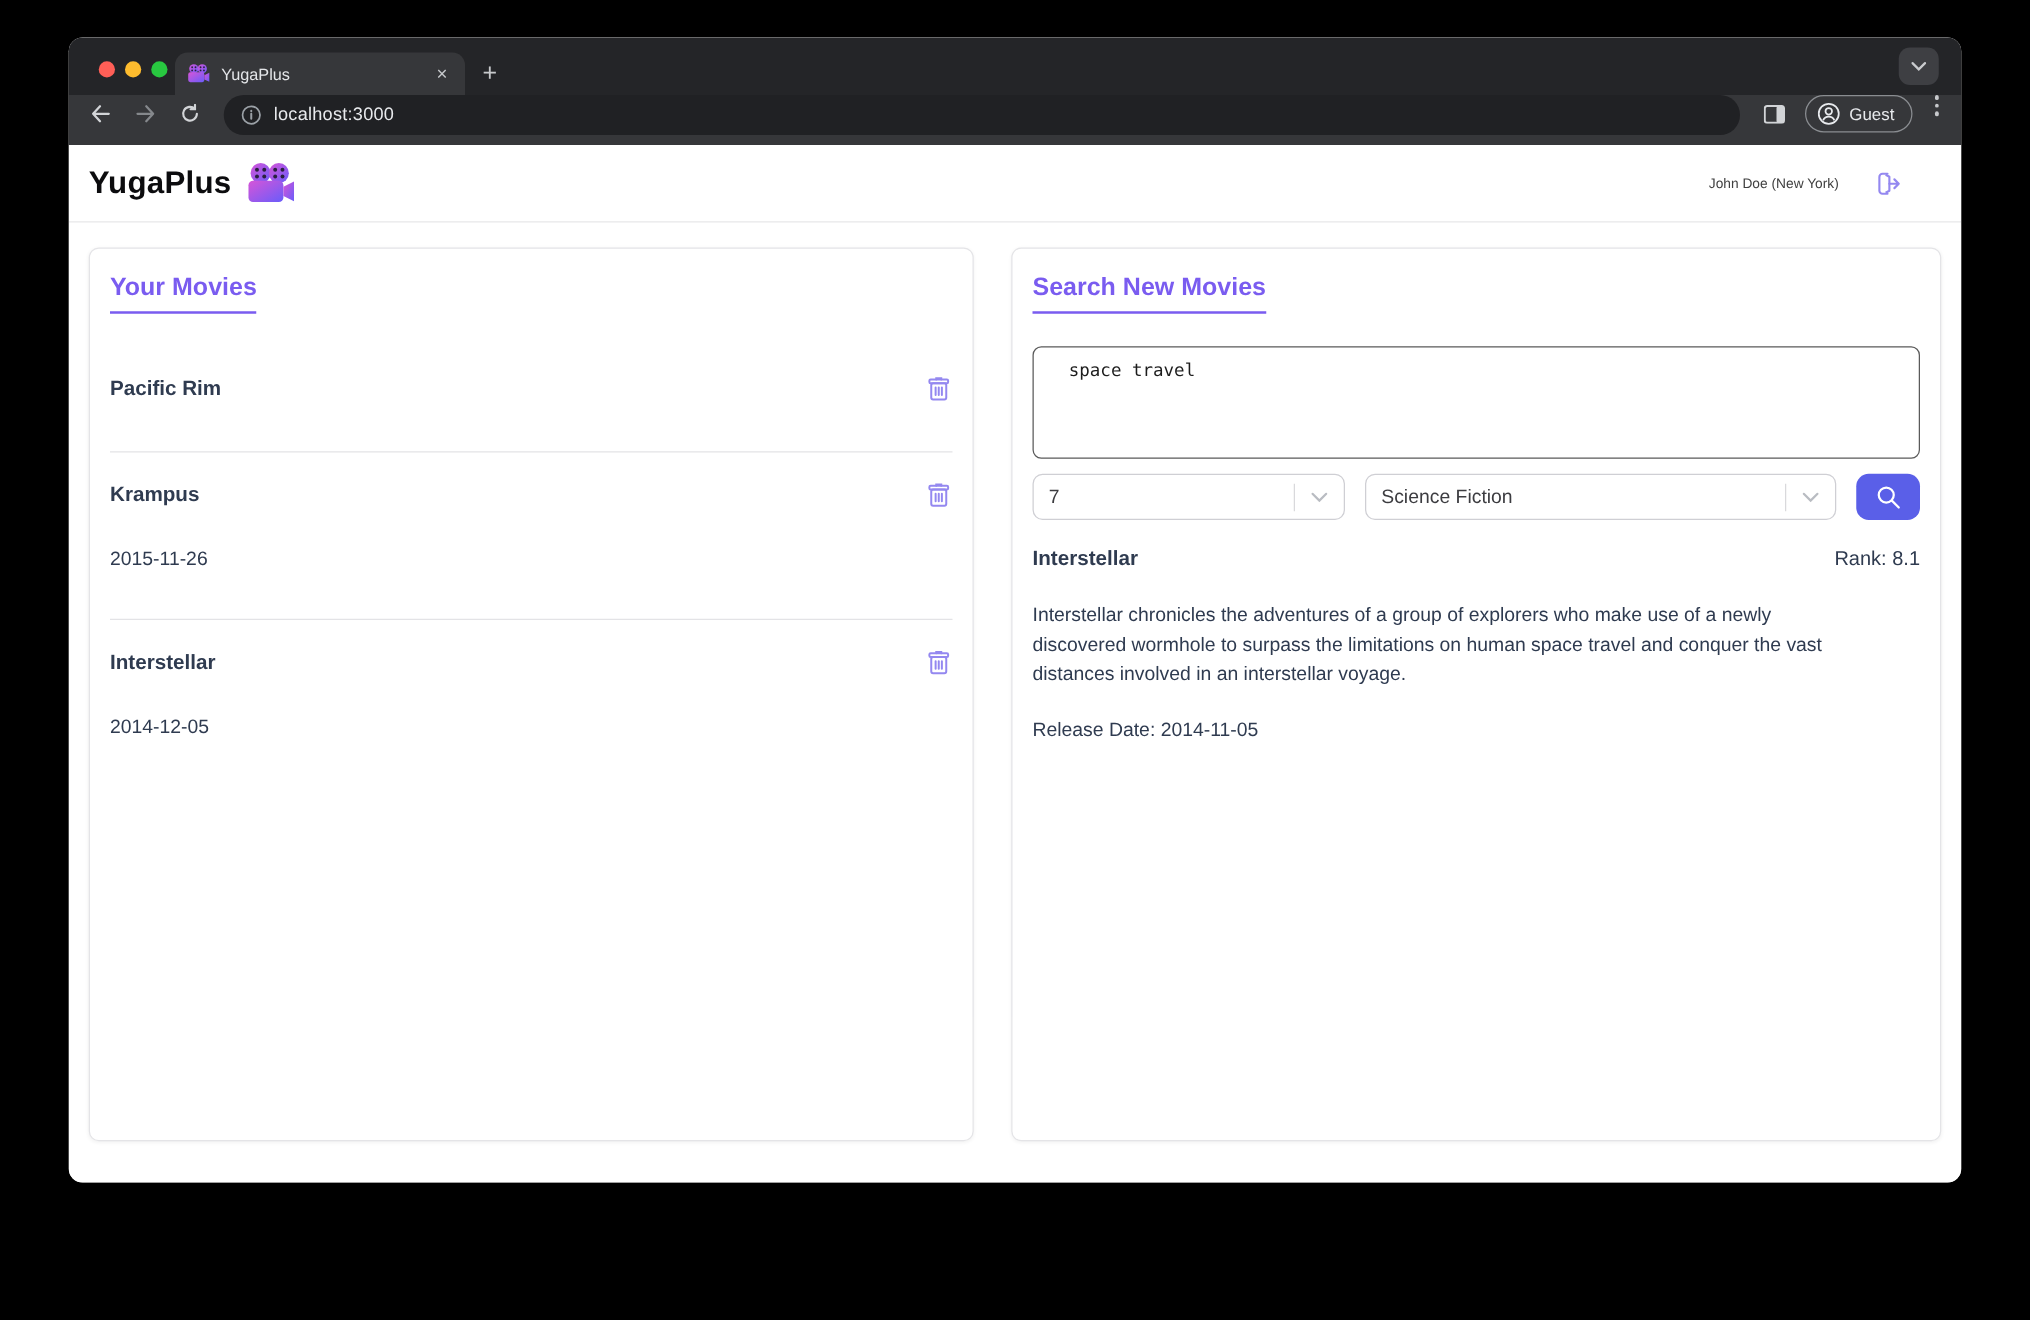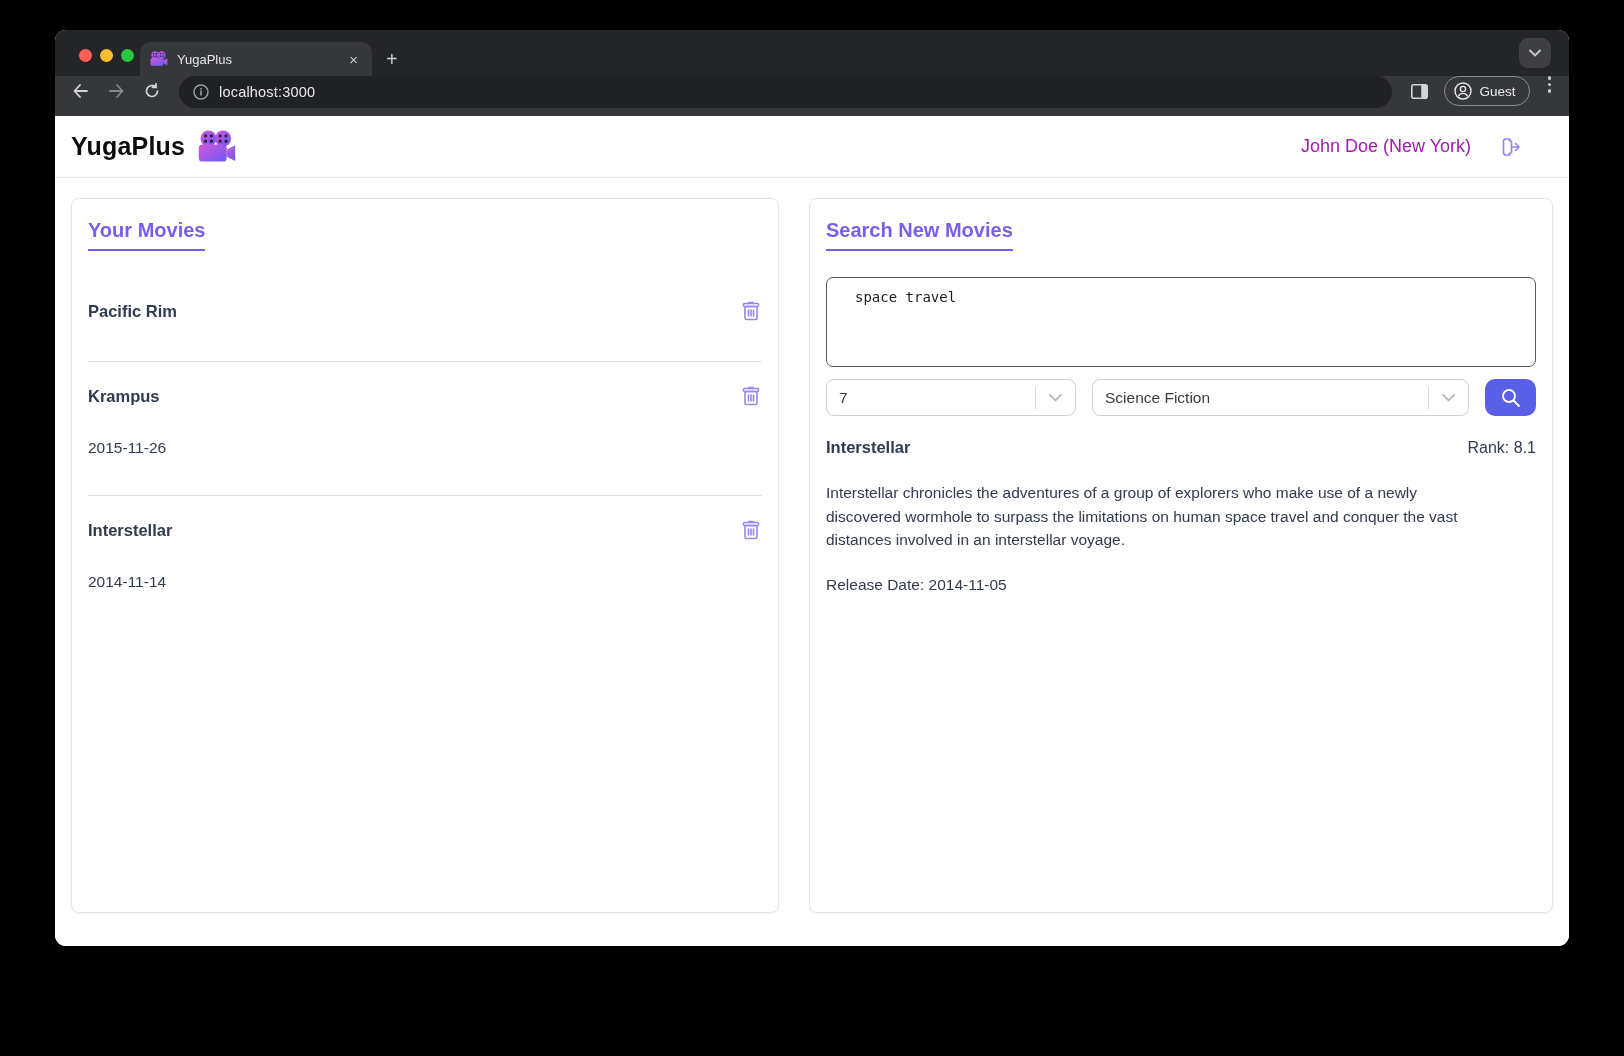--- a/index.html
+++ b/index.html
@@ -38,21 +38,21 @@
   .dots { display:flex; flex-direction:column; gap:3px; padding:0 8px; }
   .dots i { width:3.5px; height:3.5px; border-radius:50%; background:#c7c9cc; display:block; }
 
   
   .page { flex:1; background:#fff; display:flex; flex-direction:column; overflow:hidden; }
   .page-header { height:62px; border-bottom:1px solid #e7e7e9; display:flex; align-items:center;
                  padding:0 48px 0 16px; flex:0 0 auto; }
   .brand { font-size:25px; font-weight:700; color:#0c0c0e; letter-spacing:.2px; }
   .brand-logo { width:40px; height:34px; margin-left:12px; }
   .header-right { margin-left:auto; display:flex; align-items:center; gap:26px; }
-  .user-link { color:#a21caf; font-size:18px; }
+  .user-link { color:#404040; font-size:11px; }
   .logout-icon { width:24px; height:24px; }
 
   .content { flex:1; display:flex; gap:30px; padding:20px 16px 0 16px; }
   .card { background:#fff; border:1px solid #e4e4e7; border-radius:8px; box-shadow:0 1px 3px rgba(0,0,0,.05);
           padding:20px 16px; height:715px; overflow:hidden; }
   .card-left { flex:0 0 708px; }
   .card-right { flex:1; }
 
   .panel-title { display:inline-block; color:#7a5cf0; font-size:20px; font-weight:700;
                  border-bottom:2px solid #7a5cf0; padding-bottom:7px; margin-bottom:26px; }
@@ -239,21 +239,21 @@
 
   <div class="movie-row">
     <div class="movie-head">
       <span class="movie-title">Interstellar</span>
       <span class="trash-btn">
         <svg width="20" height="22" viewBox="0 0 20 22">
           <use href="#trash"></use>
         </svg>
       </span>
     </div>
-    <div class="movie-date">2014-11-14</div>
+    <div class="movie-date">2014-12-05</div>
 
   </div>
 </div>
       </div>
 
       <div class="card card-right">
         <div class="panel-title">Search New Movies</div>
 
         <textarea class="query-box" spellcheck="false" style="">space travel</textarea>
 

